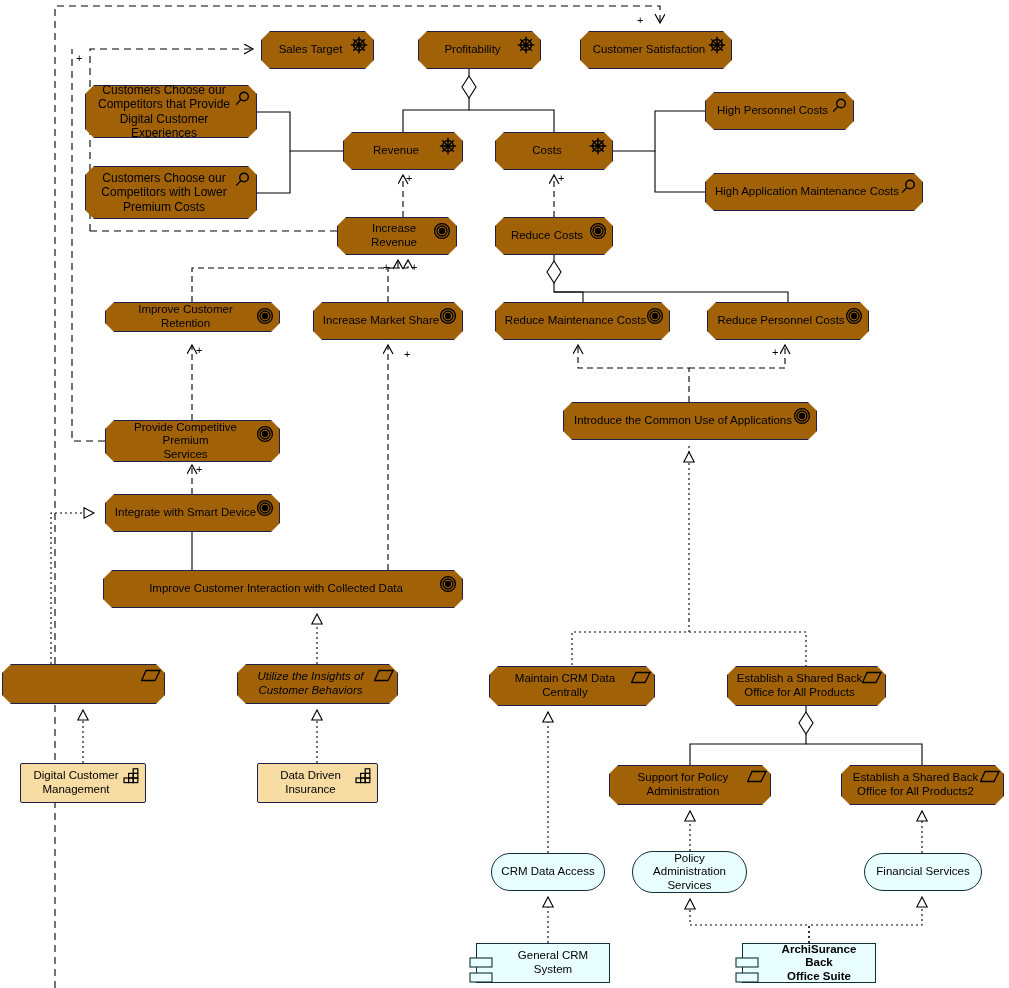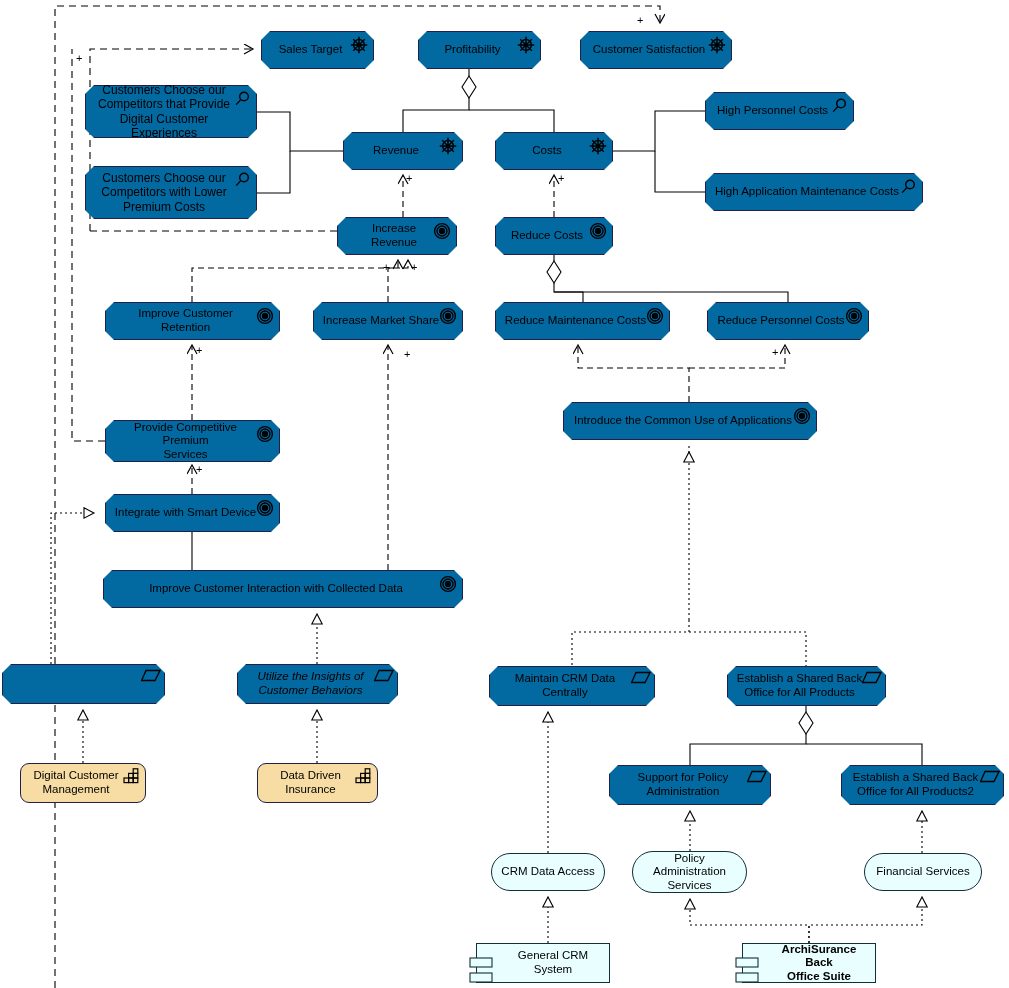--- a/index.html
+++ b/index.html
@@ -6,26 +6,26 @@
   html,body{margin:0;padding:0;background:#ffffff;}
   body{font-family:"Liberation Sans", sans-serif;}
   #canvas{position:relative;width:1009px;height:988px;background:#ffffff;overflow:hidden;}
   #edges{position:absolute;left:0;top:0;width:1009px;height:988px;pointer-events:none;}
 
   .node{position:absolute;box-sizing:border-box;display:flex;align-items:center;justify-content:center;
         text-align:center;line-height:1.18;color:#000;}
   .node .lbl{display:block;padding:0 22px 0 8px;white-space:pre-line;}
 
   
-  .moti{background:#0369a1;border:1px solid #20204a;
+  .moti{background:#a16207;border:1px solid #20204a;
         clip-path:polygon(9px 0,calc(100% - 9px) 0,100% 9px,100% calc(100% - 9px),calc(100% - 9px) 100%,9px 100%,0 calc(100% - 9px),0 9px);}
   .moti.shadow{filter:drop-shadow(2px 2px 0px rgba(0,0,0,0.45));}
 
   
-  .cap{background:#f7dda4;border:1px solid #20204a;border-radius:9px;}
+  .cap{background:#f7dda4;border:1px solid #20204a;border-radius:2px;}
   
   .svc{background:#e9feff;border:1px solid #10303a;border-radius:999px;}
   
   .cmp{background:#e9feff;border:1px solid #10303a;}
 
   .icon{position:absolute;right:5px;top:4px;width:18px;height:18px;pointer-events:none;}
   .icon svg{display:block;}
 
   .cmp .bars{position:absolute;left:-8px;top:12px;width:26px;height:30px;}
 
@@ -246,21 +246,21 @@
       <div class="node moti shadow fs11" style="left: 495px; top: 217px; width: 118px; height: 38px;">
         <span class="lbl">Reduce Costs</span>
         <span class="icon">
           <svg viewBox="0 0 18 18" width="18" height="18">
             <circle cx="9" cy="9" r="7.4" fill="none" stroke="#000" stroke-width="1.35"></circle>
             <circle cx="9" cy="9" r="5" fill="none" stroke="#000" stroke-width="1.35"></circle>
             <circle cx="9" cy="9" r="2.6" fill="#000" stroke="#000" stroke-width="1.1"></circle>
           </svg>
         </span>
       </div>
-      <div class="node moti shadow fs11" style="left: 105px; top: 302px; width: 175px; height: 38px;">
+      <div class="node moti shadow fs11" style="left: 105px; top: 302px; width: 175px; height: 30px;">
         <span class="lbl">Improve Customer Retention</span>
         <span class="icon">
           <svg viewBox="0 0 18 18" width="18" height="18">
             <circle cx="9" cy="9" r="7.4" fill="none" stroke="#000" stroke-width="1.35"></circle>
             <circle cx="9" cy="9" r="5" fill="none" stroke="#000" stroke-width="1.35"></circle>
             <circle cx="9" cy="9" r="2.6" fill="#000" stroke="#000" stroke-width="1.1"></circle>
           </svg>
         </span>
       </div>
       <div class="node moti shadow fs11" style="left: 313px; top: 302px; width: 150px; height: 38px;">

